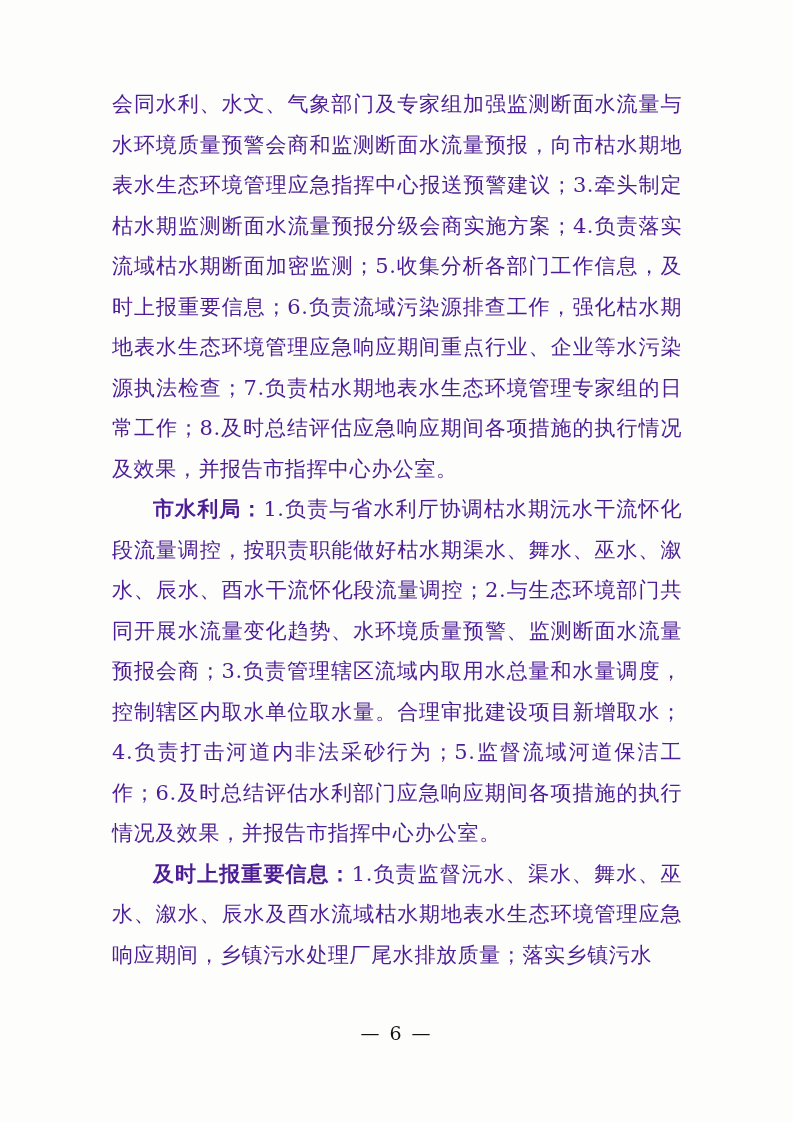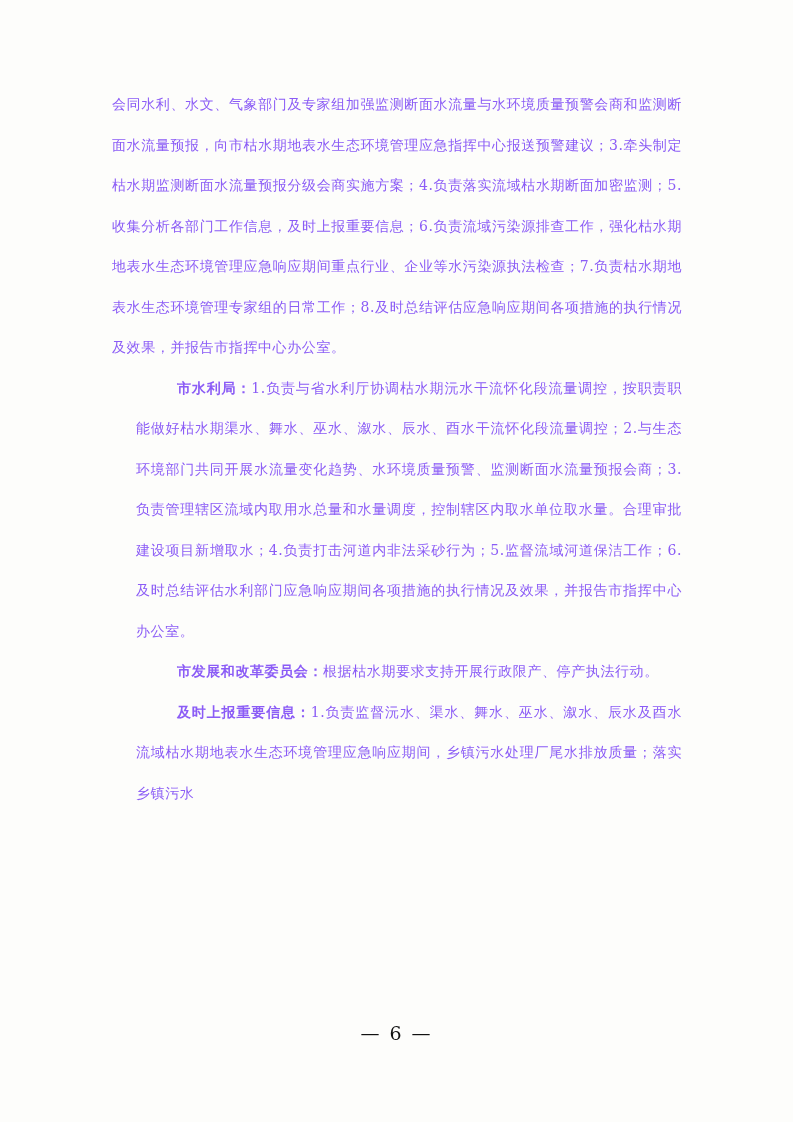--- a/index.html
+++ b/index.html
@@ -24,30 +24,29 @@
     background: #fdfdfb;
   }
   .content {
     position: absolute;
     left: 112px;
     top: 84px;
     width: 570px;
   }
   p.para {
     margin: 0;
-    font-size: 14px;
+    font-size: 21px;
     line-height: 40.5px;
     letter-spacing: 0.6px;
     text-align: justify;
     text-justify: inter-character;
-    color: #8b5cf6;
+    color: #4c1d95;
   }
   p.indent {
     text-indent: 41px;
-    margin-left: 24px;
   }
   .bold-lead {
     font-weight: bold;
   }
   .page-number {
     position: absolute;
     left: 0;
     top: 1022px;
     width: 793px;
     text-align: center;
@@ -60,20 +59,19 @@
 </head>
 <body>
 
 <div class="page">
   <div class="content">
 
     <p class="para"><span>会同水利、水文、气象部门及专家组加强监测断面水流量与水环境质量预警会商和监测断面水流量预报，向市枯水期地表水生态环境管理应急指挥中心报送预警建议；3.牵头制定枯水期监测断面水流量预报分级会商实施方案；4.负责落实流域枯水期断面加密监测；5.收集分析各部门工作信息，及时上报重要信息；6.负责流域污染源排查工作，强化枯水期地表水生态环境管理应急响应期间重点行业、企业等水污染源执法检查；7.负责枯水期地表水生态环境管理专家组的日常工作；8.及时总结评估应急响应期间各项措施的执行情况及效果，并报告市指挥中心办公室。</span></p>
 
     <p class="para indent"><span class="bold-lead">市水利局：</span><span>1.负责与省水利厅协调枯水期沅水干流怀化段流量调控，按职责职能做好枯水期渠水、舞水、巫水、溆水、辰水、酉水干流怀化段流量调控；2.与生态环境部门共同开展水流量变化趋势、水环境质量预警、监测断面水流量预报会商；3.负责管理辖区流域内取用水总量和水量调度，控制辖区内取水单位取水量。合理审批建设项目新增取水；4.负责打击河道内非法采砂行为；5.监督流域河道保洁工作；6.及时总结评估水利部门应急响应期间各项措施的执行情况及效果，并报告市指挥中心办公室。</span></p>
 
-    <p class="para indent"><span class="bold-lead">市发展和改革委员会：</span><span>根据枯水期要求支持开展行政限产、停产执法行动。</span></p>
 
     <p class="para indent"><span class="bold-lead">及时上报重要信息：</span><span>1.负责监督沅水、渠水、舞水、巫水、溆水、辰水及酉水流域枯水期地表水生态环境管理应急响应期间，乡镇污水处理厂尾水排放质量；落实乡镇污水</span></p>
 
   </div>
 
   <div class="page-number">— 6 —</div>
 </div>
 
 </body></html>

